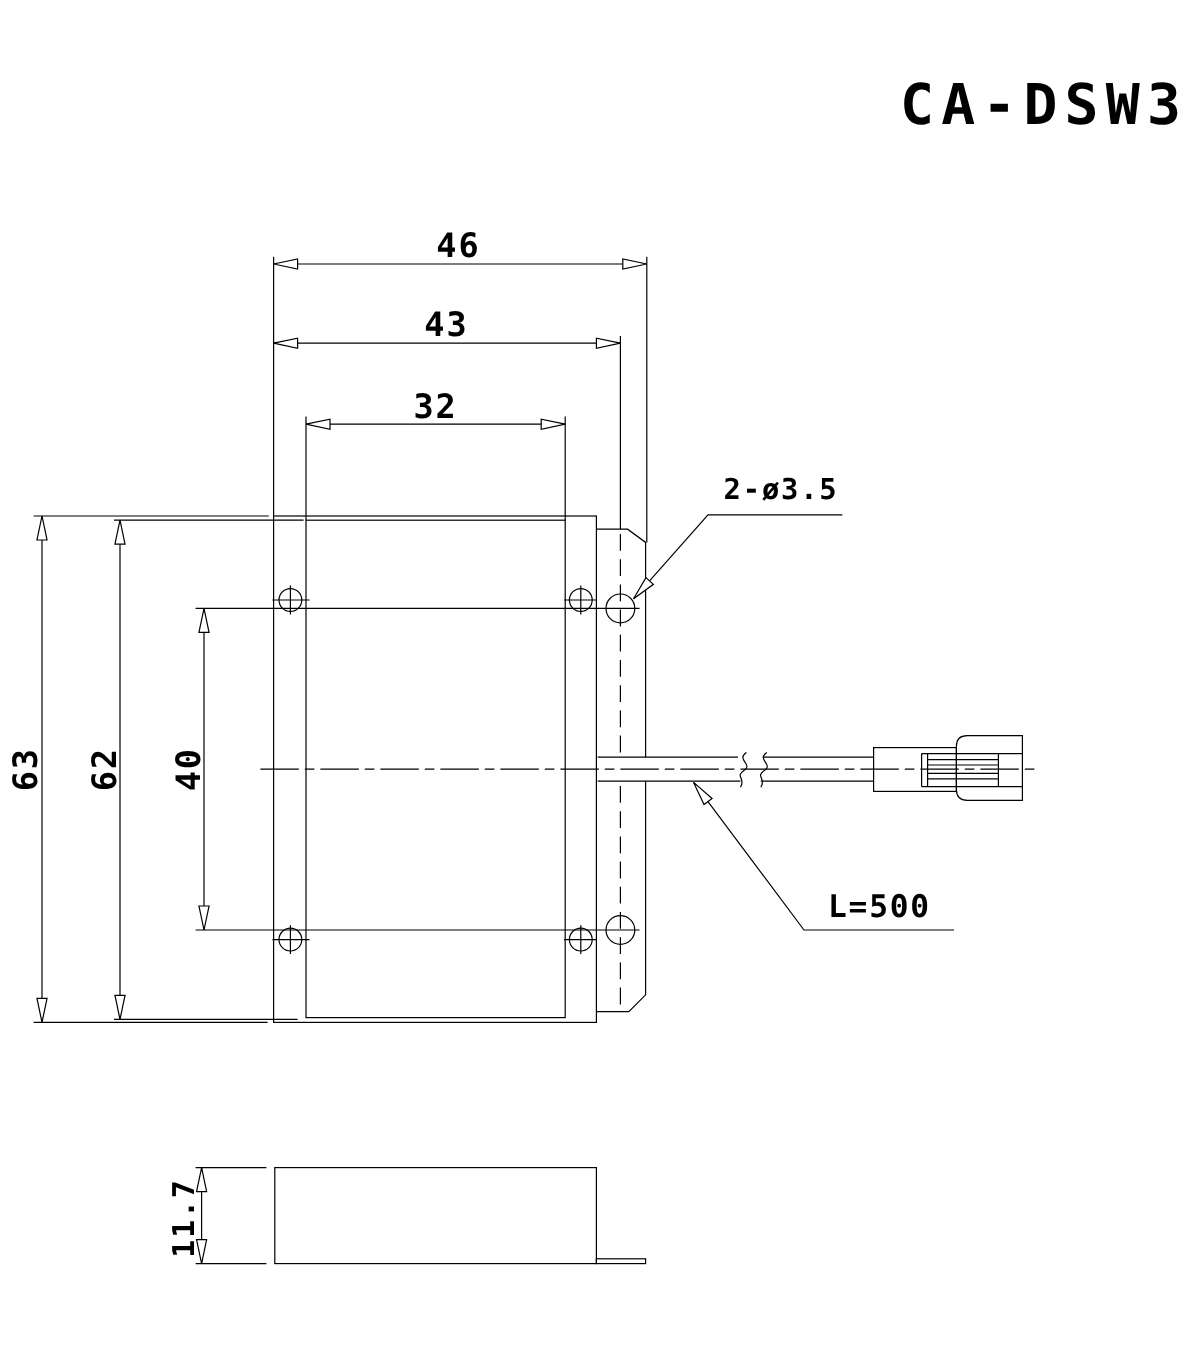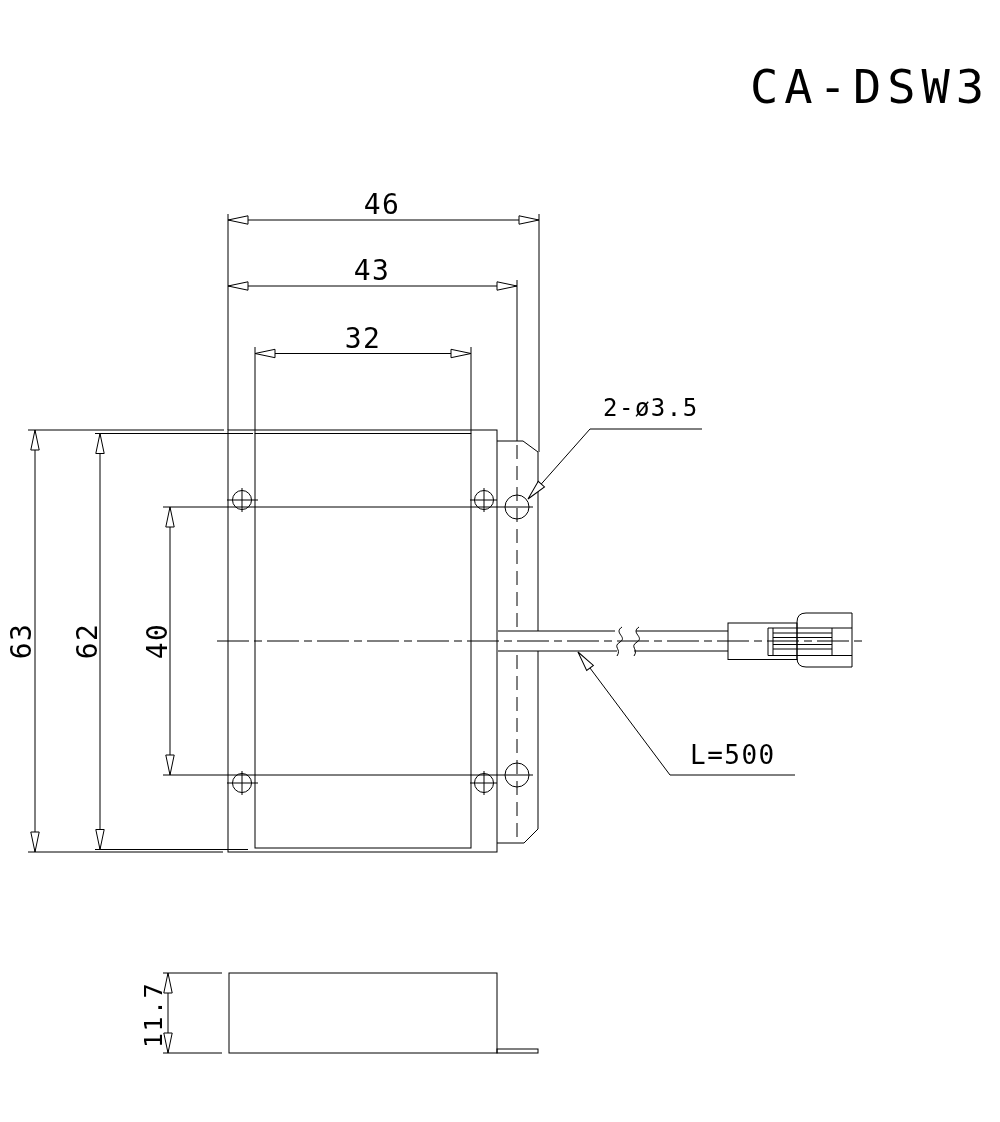--- a/index.html
+++ b/index.html
@@ -1,17 +1,17 @@
 <!DOCTYPE html>
 <html style="--line: #000000; --bg: #ffffff;"><head>
 <meta charset="utf-8">
 <style>
   :root { --line:#000000; --bg:#ffffff; }
   html,body { margin:0; padding:0; background:var(--bg); }
-  .canvas { width:1000px; height:1122px; position:relative; background:var(--bg); }
+  .canvas { width:1000px; height:1122px; position:relative; background:var(--bg);font-weight:bold; }
   svg { display:block; }
   .ln  { stroke:var(--line); stroke-width:1; fill:none; }
   .msk { fill:var(--bg); stroke:none; }
   .ar  { fill:var(--bg); stroke:var(--line); stroke-width:1; }
   .txt { font-family:"DejaVu Sans Mono","Liberation Mono",monospace;
          fill:var(--line); font-size:28px; letter-spacing:1.5px; }
   .txt-small  { font-size:24px; }
   .txt-med    { font-size:26px; }
   .txt-thin   { font-size:25px; }
   .txt-title  { font-size:47px; letter-spacing:6px; }

